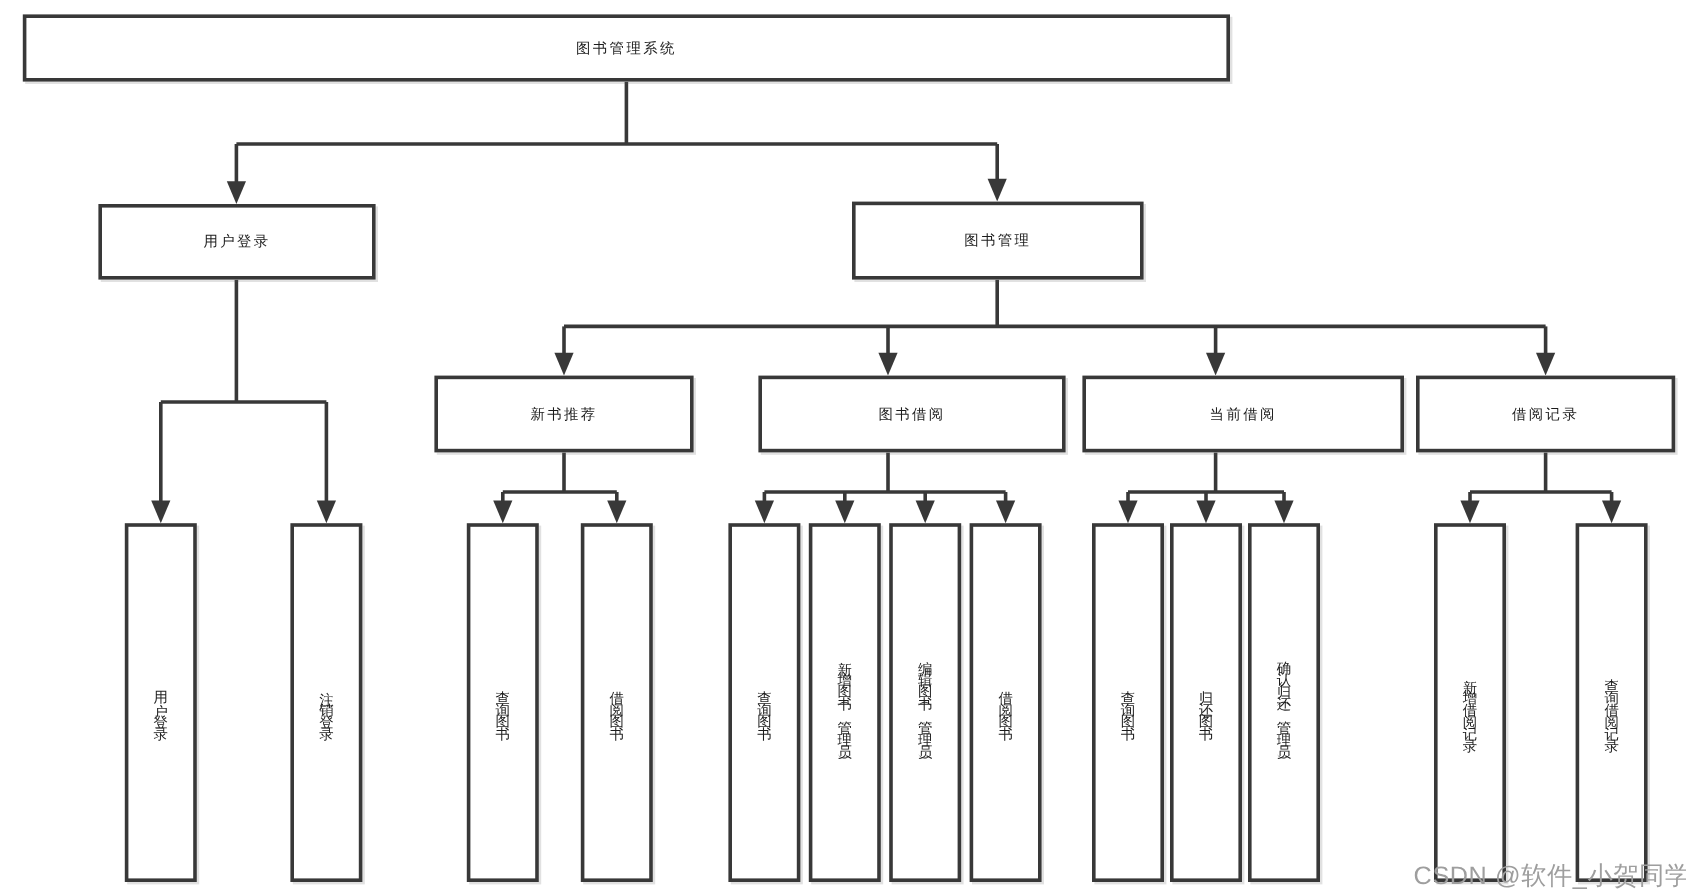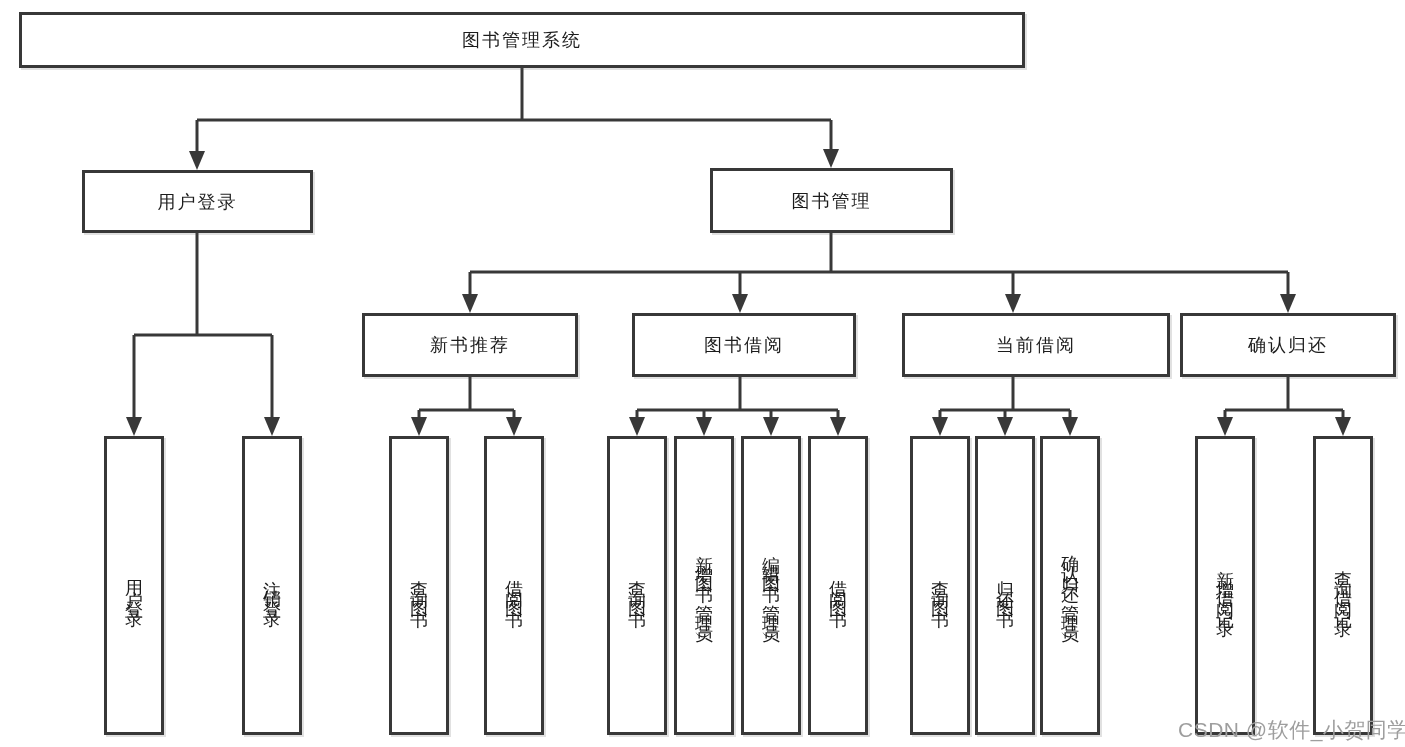--- a/index.html
+++ b/index.html
@@ -14,21 +14,21 @@
   }
   .connectors { position: absolute; left: 0; top: 0; z-index: 1; }
   .node {
     position: absolute;
     display: flex;
     align-items: center;
     justify-content: center;
     border: 3px solid #383838;
     background: #ffffff;
     color: #1c1c1c;
-    font-size: 18px;
+    font-size: 12px;
     letter-spacing: 2px;
     z-index: 2;
     box-shadow: 2px 2px 0 rgba(90,90,90,0.18);
   }
   .node.v {
     writing-mode: vertical-rl;
     letter-spacing: 10px;
     line-height: 1;
     text-align: center;
   }
@@ -112,23 +112,23 @@
       <polygon points="1335,417 1351,417 1343,436"></polygon>
     </g>
   </svg>
 
   <div class="node" style="left:19px; top:12px; width:1006px; height:56px;">图书管理系统</div>
 
   <div class="node" style="left:82px; top:170px; width:231px; height:63px;">用户登录</div>
   <div class="node" style="left:362px; top:313px; width:216px; height:64px;">新书推荐</div>
 
   <div class="node" style="left:710px; top:168px; width:243px; height:65px;">图书管理</div>
-  <div class="node" style="left:632px; top:313px; width:224px; height:64px;">图书借阅</div>
+  <div class="node" style="left:632px; top:313px; width:256px; height:64px;">图书借阅</div>
   <div class="node" style="left:902px; top:313px; width:268px; height:64px;">当前借阅</div>
-  <div class="node" style="left:1180px; top:313px; width:216px; height:64px;">确认归还</div>
+  <div class="node" style="left:1180px; top:313px; width:216px; height:64px;">借阅记录</div>
 
   <div class="node v" style="left:104px; top:436px; width:60px; height:299px;">用户登录</div>
   <div class="node v" style="left:242px; top:436px; width:60px; height:299px;">注销登录</div>
 
   <div class="node v" style="left:389px; top:436px; width:60px; height:299px;">查询图书</div>
   <div class="node v" style="left:484px; top:436px; width:60px; height:299px;">借阅图书</div>
 
   <div class="node v" style="left:607px; top:436px; width:60px; height:299px;">查询图书</div>
   <div class="node v" style="left:674px; top:436px; width:60px; height:299px;">新增图书（管理员）</div>
   <div class="node v" style="left:741px; top:436px; width:60px; height:299px;">编辑图书（管理员）</div>

